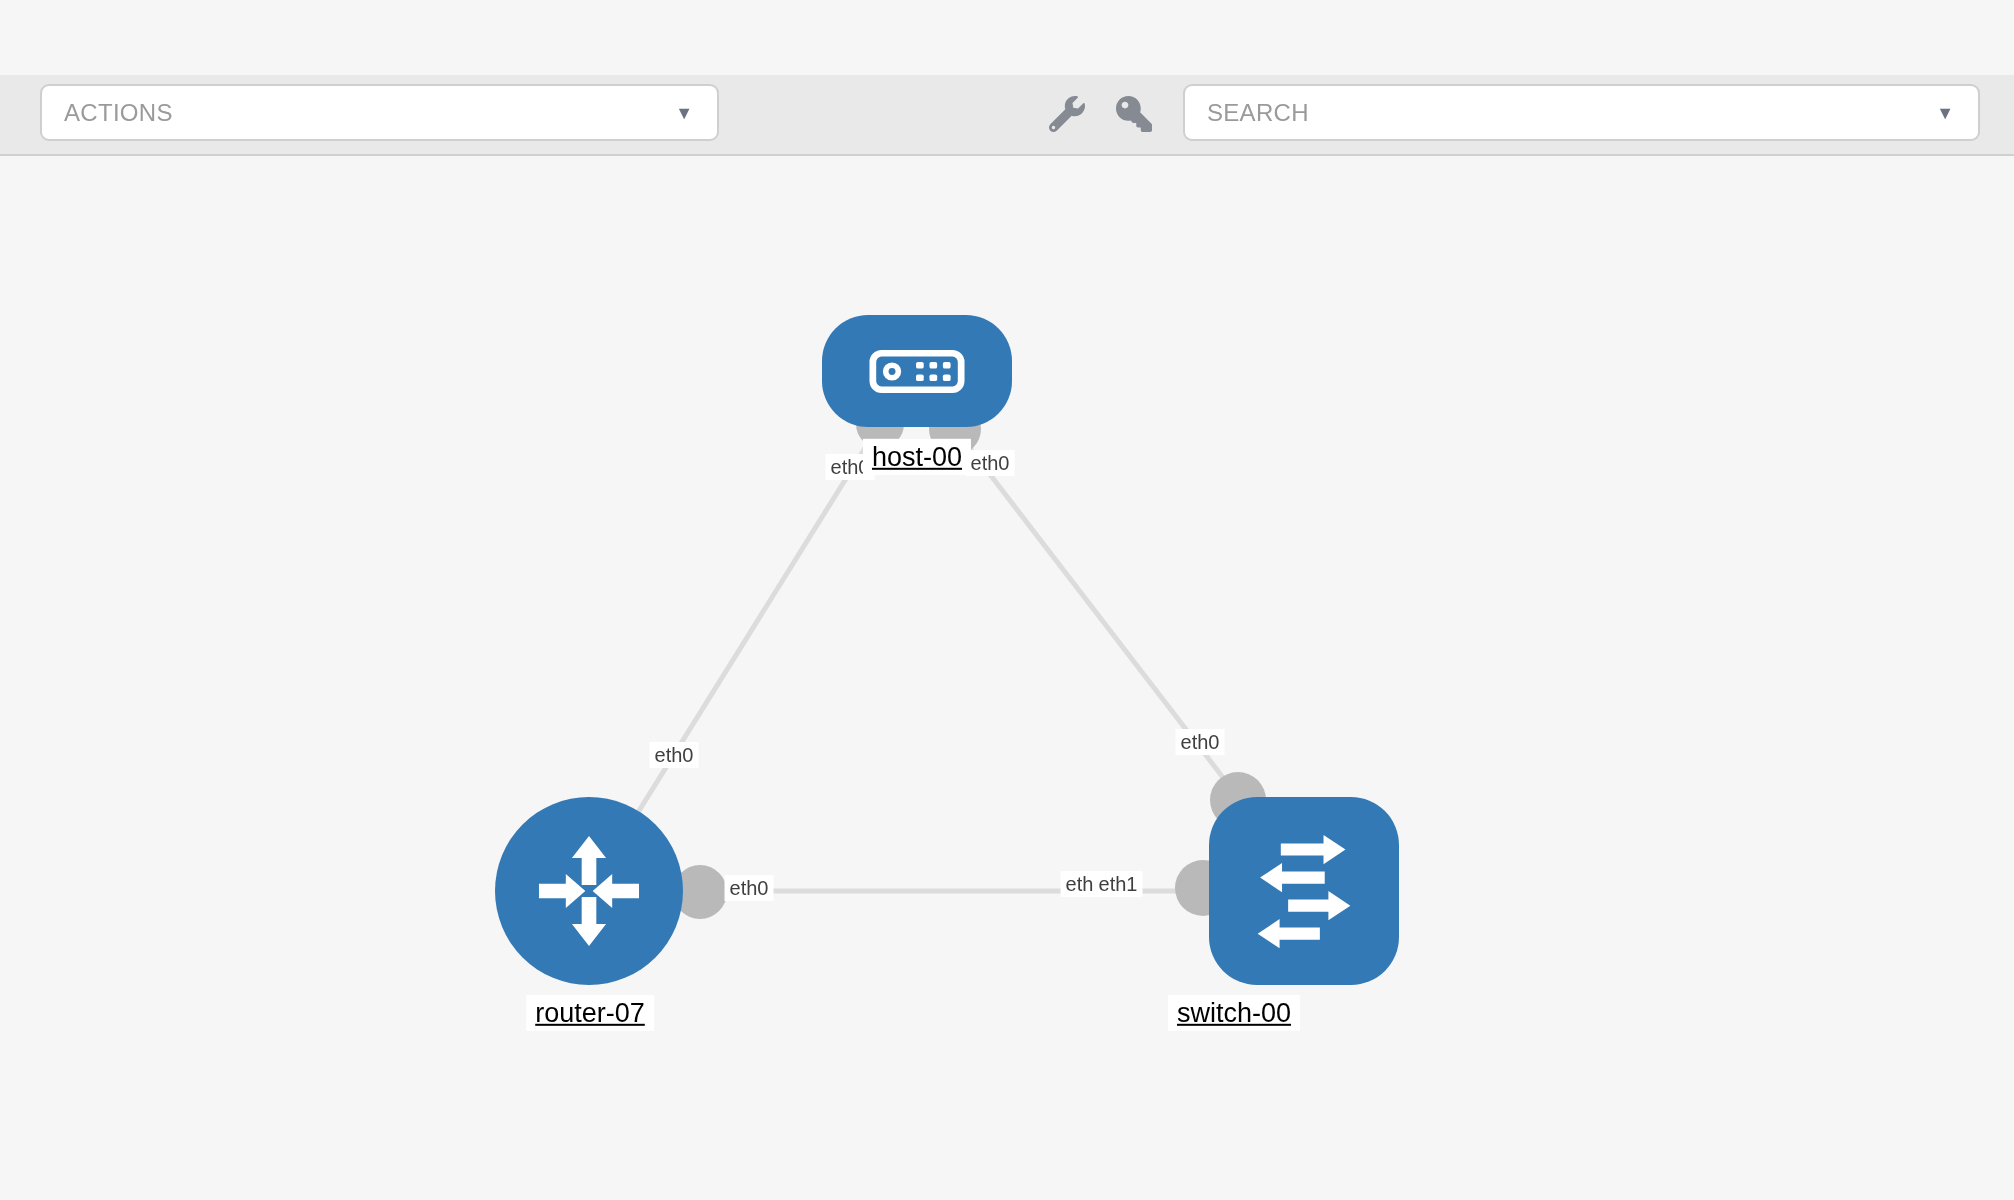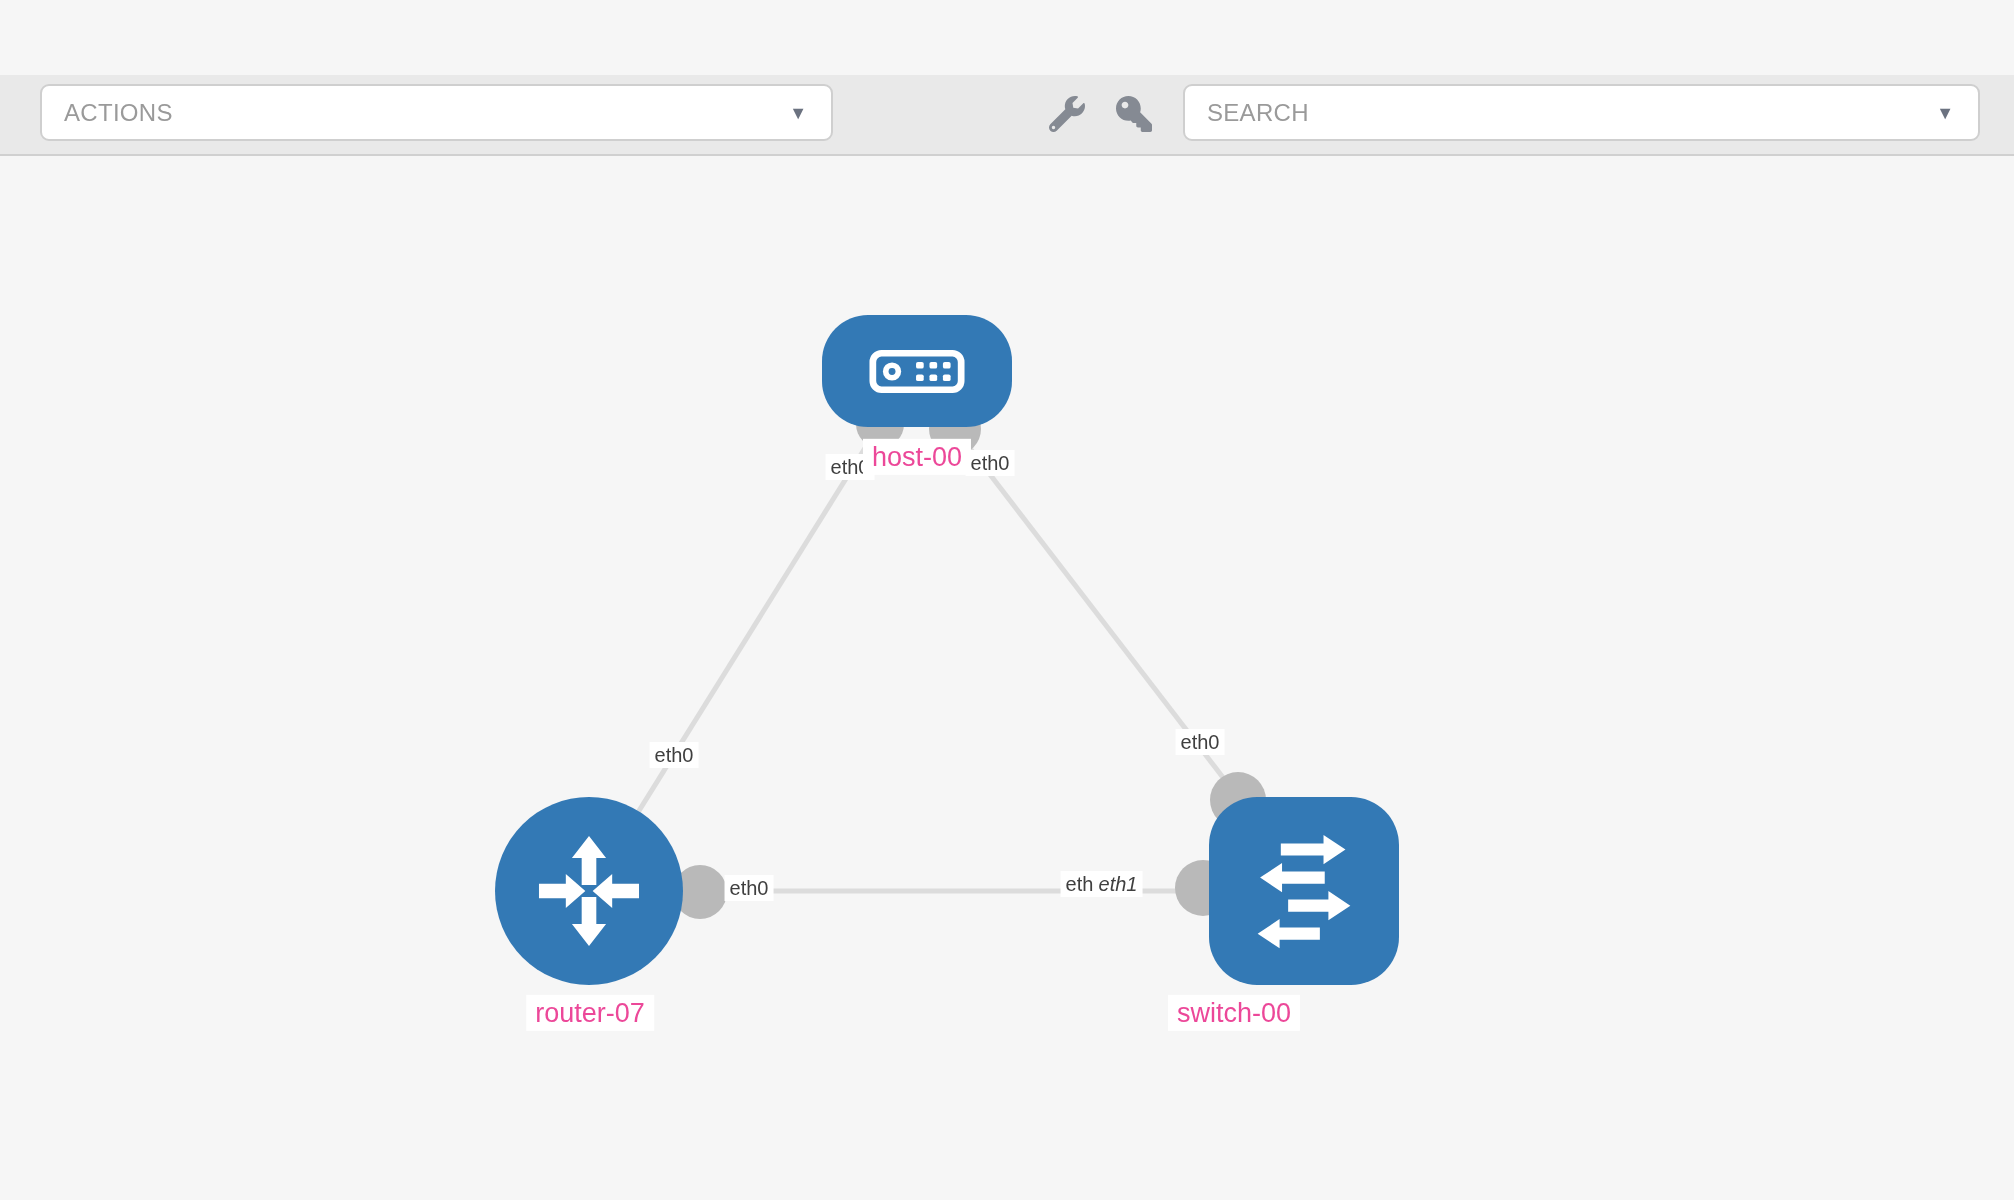--- a/index.html
+++ b/index.html
@@ -15,36 +15,36 @@
        background:#c4c4c4;display:flex;align-items:center;justify-content:center;cursor:pointer;}
 
   
   .tbar{position:absolute;left:0;top:75px;width:2014px;height:79px;background:#e9e9e9;
        border-bottom:2px solid #d0d0d0;z-index:30;}
   .dd{position:absolute;top:9px;height:57px;background:#fff;border:2px solid #cfcfcf;
        border-radius:9px;display:flex;align-items:center;box-sizing:border-box;cursor:pointer;}
   .dd-label{margin-left:22px;font-size:24px;color:#9a9a9a;letter-spacing:.3px;}
   .dd-caret{position:absolute;right:24px;top:50%;transform:translateY(-50%);
        font-size:18px;color:#6b7280;line-height:1;}
-  .dd-actions{left:40px;width:793px;align-items:center;}
+  .dd-actions{left:40px;width:679px;align-items:center;}
   .dd-search{left:1183px;width:797px;}
   .tool-ic{position:absolute;top:21px;width:36px;height:36px;cursor:pointer;}
   .tool-ic svg{width:36px;height:36px;fill:#858a93;}
   .ic-wrench{left:1049px;}
   .ic-key{left:1116px;}
 
   
   .canvas{position:absolute;left:0;top:0;width:2014px;height:1200px;background:#f6f6f6;z-index:1;}
   #topo-svg{position:absolute;left:0;top:0;}
   .node{position:absolute;background:var(--node-blue,#3379b5);display:flex;
        align-items:center;justify-content:center;cursor:pointer;}
   .iface-label{position:absolute;transform:translate(-50%,-50%);background:#fff;
        color:#3f3f3f;font-size:20px;line-height:1.2;padding:1px 5px;white-space:nowrap;}
   .node-label{position:absolute;transform:translate(-50%,-50%);background:#fff;
-       color:#ec4899;font-size:27px;line-height:1.2;padding:2px 9px;white-space:nowrap;}
+       color:#000000;font-size:27px;line-height:1.2;padding:2px 9px;white-space:nowrap;text-decoration:underline;}
 
   
   .zoom-panel{position:absolute;left:1626px;top:1084px;width:388px;height:116px;background:#fff;
        border-top:1px solid #bfbfbf;border-left:2px solid #bfbfbf;box-sizing:border-box;z-index:10;}
   .zoom-level{position:absolute;left:0;top:8px;width:100%;text-align:center;
        font-size:24px;color:#181818;}
   .zoom-minus,.zoom-plus{position:absolute;top:26px;font-size:38px;font-weight:700;
        color:#8d8d8d;cursor:pointer;line-height:1;}
   .zoom-minus{left:20px;}
   .zoom-plus{right:13px;}
@@ -69,21 +69,21 @@
         <circle cx="880" cy="424" r="24" fill="#b9b9b9"></circle>
         <circle cx="955" cy="429" r="26" fill="#b9b9b9"></circle>
       </svg>
     <div id="nodes-layer">
         <div class="iface-label" style="left: 850px; top: 467px;">eth0</div>
         <div class="iface-label" style="left: 990px; top: 463px;">eth0</div>
         <div class="iface-label" style="left: 674px; top: 755px;">eth0</div>
         <div class="iface-label" style="left: 1200px; top: 742px;">eth0</div>
         <div class="iface-label" style="left: 749px; top: 888px;">eth0</div>
         <div class="iface-label" style="left: 1085px; top: 884px;">eth0</div>
-        <div class="iface-label" style="left: 1118px; top: 884px; font-style: italic;">eth1</div>
+        <div class="iface-label" style="left: 1118px; top: 884px;">eth1</div>
         <div class="node" style="left: 822px; top: 315px; width: 190px; height: 112px; border-radius: 46px;">
           <svg width="96" height="45" viewBox="0 0 100 46">
             <rect x="4" y="4" width="92" height="38" rx="9" fill="none" stroke="#fff" stroke-width="7"></rect>
             <circle cx="24" cy="23" r="9.5" fill="#fff"></circle>
             <circle cx="24" cy="23" r="3.6" fill="#3379b5"></circle>
             <rect x="49" y="13" width="8" height="7" rx="2" fill="#fff"></rect>
             <rect x="63" y="13" width="8" height="7" rx="2" fill="#fff"></rect>
             <rect x="77" y="13" width="8" height="7" rx="2" fill="#fff"></rect>
             <rect x="49" y="26" width="8" height="7" rx="2" fill="#fff"></rect>
             <rect x="63" y="26" width="8" height="7" rx="2" fill="#fff"></rect>

